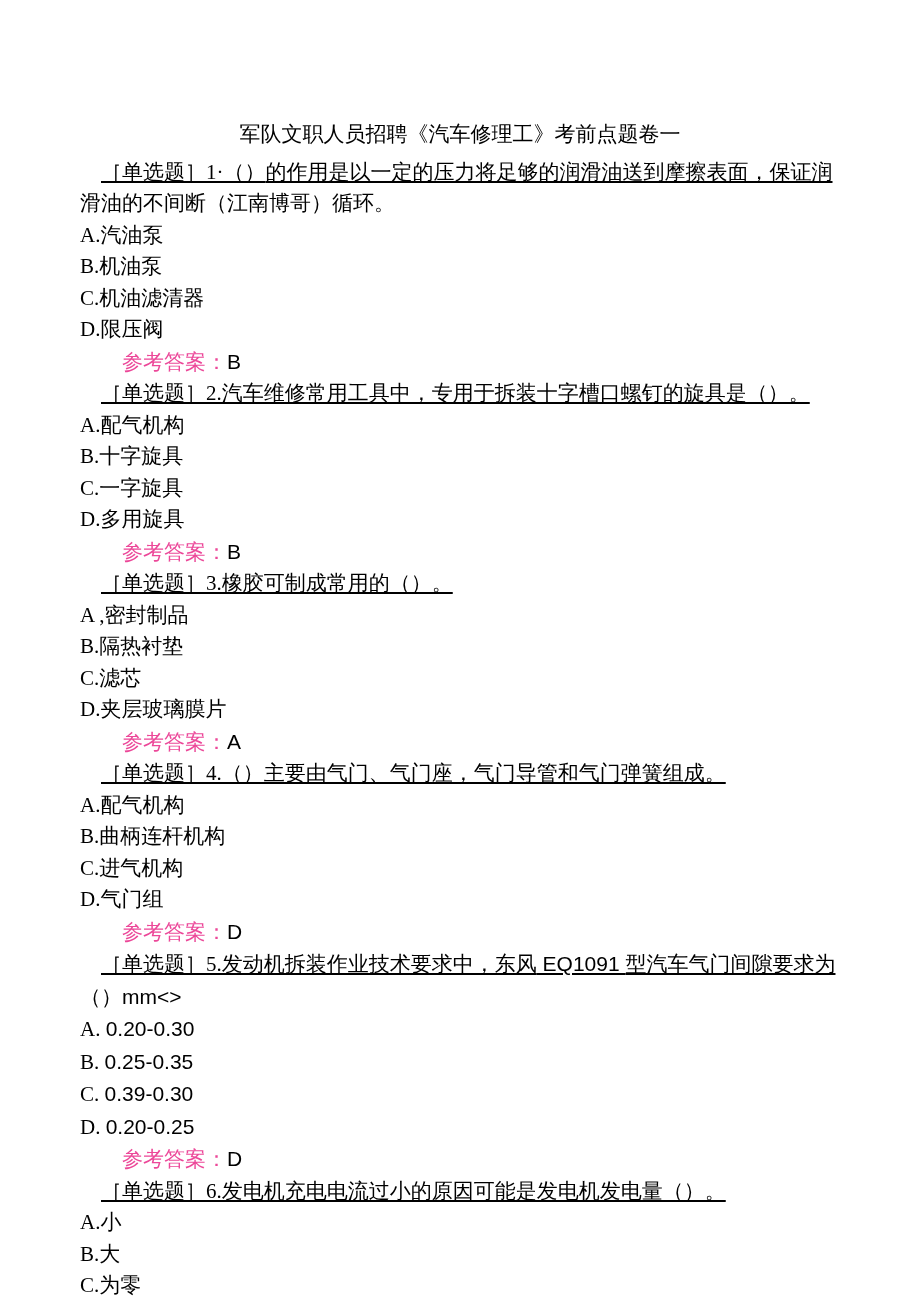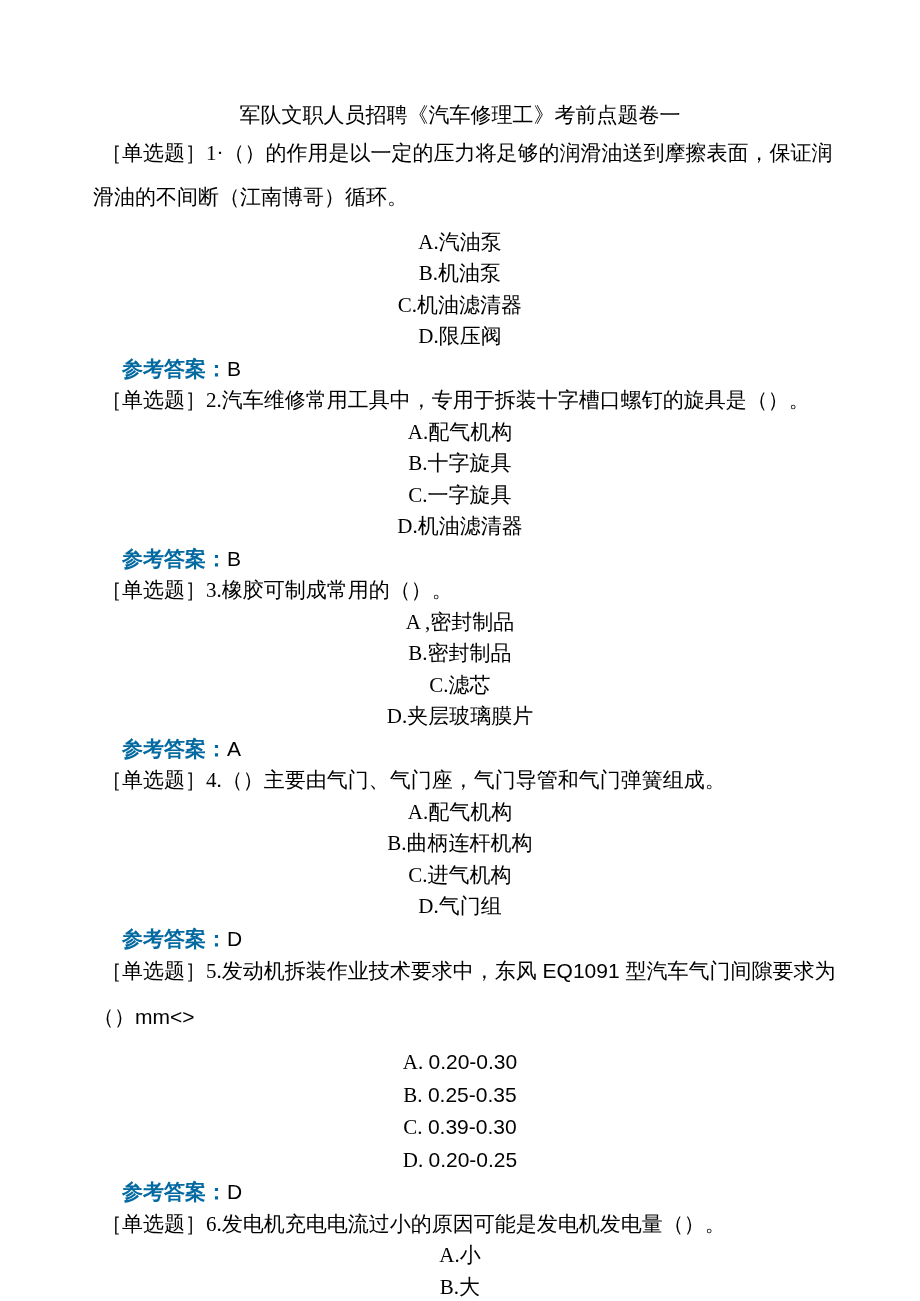--- a/index.html
+++ b/index.html
@@ -13,48 +13,48 @@
       font-family: "SimSun", "宋体", serif;
       font-size: 21px;
       line-height: 1.5;
       padding: 100px 80px 60px 80px;
       color: #000;
     }
     .title {
       text-align: center;
       font-size: 21px;
       margin-bottom: 6px;
+      margin-top: 19px;
     }
     .question-text {
       margin: 0;
     }
     .continuation {
-      margin: 13px;
+      margin: 0;
     }
     .option {
       margin: 0;
-      text-align: center;
     }
     .answer-line {
       text-indent: 2em;
       margin: 0;
     }
     .answer-label {
-      color: #0369a1;
-      font-weight: bold;
+      color: #ec4899;
     }
     .answer-value {
       color: #000;
       font-family: Arial, sans-serif;
     }
     .arial {
       font-family: Arial, sans-serif;
     }
     .indent {
       text-indent: 1em;
+      text-decoration: underline;
     }
   </style>
 </head>
 <body>
 
 <div class="title">军队文职人员招聘《汽车修理工》考前点题卷一</div>
 
 <div class="question-text indent">
   <span>［单选题］1·（）</span><span>的作用是以一定的压力将足够的润滑油送到摩擦表面，保证润</span>
 </div>
@@ -64,28 +64,28 @@
 <div class="option">C.机油滤清器</div>
 <div class="option">D.限压阀</div>
 <div class="answer-line">
   <span class="answer-label">参考答案：</span><span class="answer-value">B</span>
 </div>
 
 <div class="question-text indent">［单选题］2.汽车维修常用工具中，专用于拆装十字槽口螺钉的旋具是（）。</div>
 <div class="option">A.配气机构</div>
 <div class="option">B.十字旋具</div>
 <div class="option">C.一字旋具</div>
-<div class="option">D.机油滤清器</div>
+<div class="option">D.多用旋具</div>
 <div class="answer-line">
   <span class="answer-label">参考答案：</span><span class="answer-value">B</span>
 </div>
 
 <div class="question-text indent">［单选题］3.橡胶可制成常用的（）。</div>
 <div class="option">A ,密封制品</div>
-<div class="option">B.密封制品</div>
+<div class="option">B.隔热衬垫</div>
 <div class="option">C.滤芯</div>
 <div class="option">D.夹层玻璃膜片</div>
 <div class="answer-line">
   <span class="answer-label">参考答案：</span><span class="answer-value">A</span>
 </div>
 
 <div class="question-text indent">［单选题］4.（）主要由气门、气门座，气门导管和气门弹簧组成。</div>
 <div class="option">A.配气机构</div>
 <div class="option">B.曲柄连杆机构</div>
 <div class="option">C.进气机构</div>

